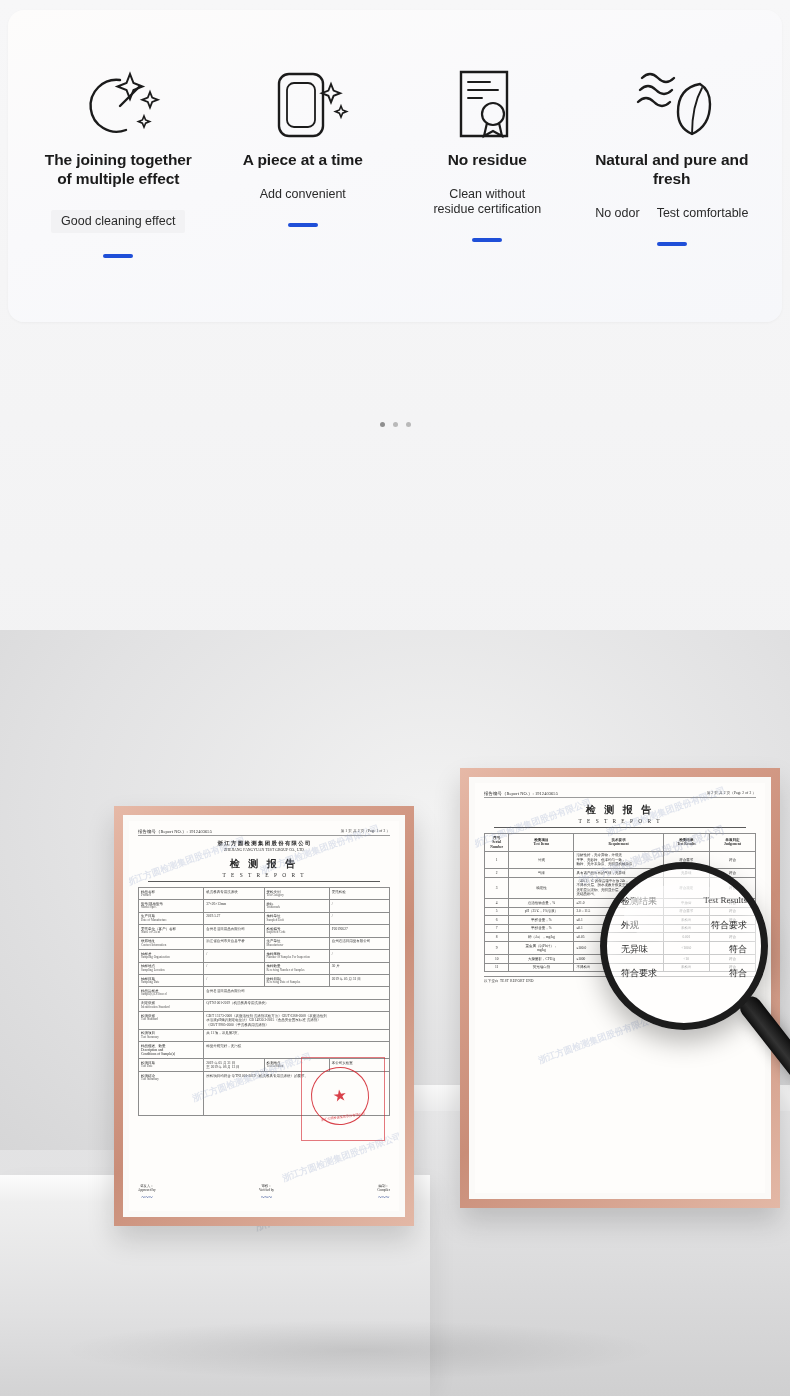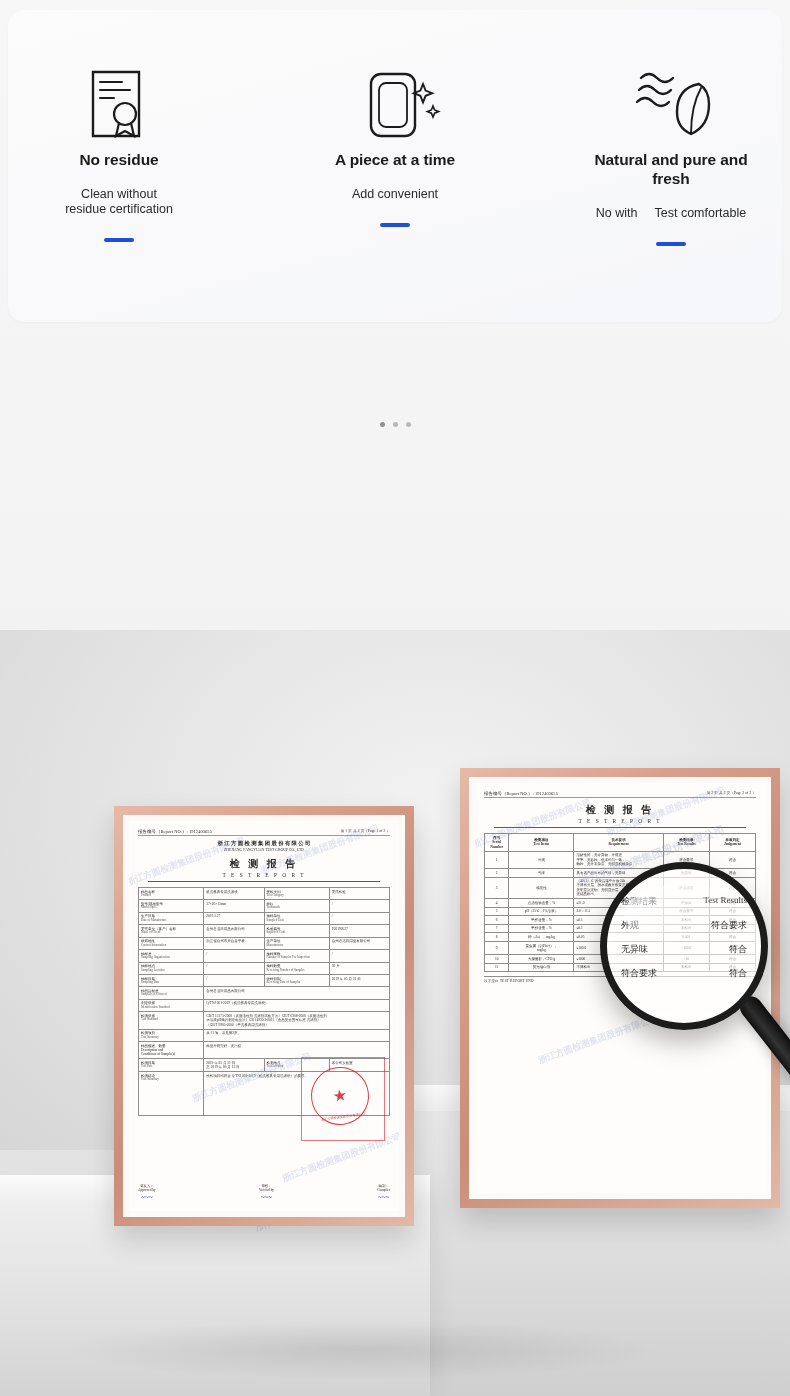--- a/index.html
+++ b/index.html
@@ -325,63 +325,78 @@
   }
 </style>
 </head>
 <body>
 
 <div class="page">
 
   <div class="features-card">
     <div class="feature-row">
 
+      <div class="feature f1">
+        <div class="icon-wrap">
+          <svg width="100" height="80" viewBox="0 0 100 80" fill="none" stroke="#1b1b1b" stroke-width="2.4">
+            <path d="M52 16 A26 26 0 1 0 58 66" stroke-linecap="round"></path>
+            <path d="M52 42 L72 22" stroke-linecap="round"></path>
+            <path d="M62 10 l3.5 9 9 3.5 -9 3.5 -3.5 9 -3.5 -9 -9 -3.5 9 -3.5z" stroke-width="2"></path>
+            <path d="M82 28 l2.2 5.6 5.6 2.2 -5.6 2.2 -2.2 5.6 -2.2 -5.6 -5.6 -2.2 5.6 -2.2z" stroke-width="1.8"></path>
+            <path d="M76 52 l1.6 4 4 1.6 -4 1.6 -1.6 4 -1.6 -4 -4 -1.6 4 -1.6z" stroke-width="1.6"></path>
+          </svg>
+        </div>
+        <div class="title">The joining together
+of multiple effect</div>
+        <div class="sub">Good cleaning effect</div>
+        <div class="bar"></div>
+      </div>
+
+      <div class="feature">
+        <div class="icon-wrap">
+          <svg width="100" height="80" viewBox="0 0 100 80" fill="none" stroke="#1b1b1b" stroke-width="2.4">
+            <rect x="26" y="10" width="44" height="62" rx="10"></rect>
+            <rect x="34" y="19" width="28" height="44" rx="7" stroke-width="1.8"></rect>
+            <path d="M78 20 l2.6 6.6 6.6 2.6 -6.6 2.6 -2.6 6.6 -2.6 -6.6 -6.6 -2.6 6.6 -2.6z" stroke-width="1.9"></path>
+            <path d="M88 42 l1.6 4 4 1.6 -4 1.6 -1.6 4 -1.6 -4 -4 -1.6 4 -1.6z" stroke-width="1.6"></path>
+          </svg>
+        </div>
+        <div class="title">A piece at a time</div>
+        <div class="sub">Add convenient</div>
+        <div class="bar"></div>
+      </div>
 
       <div class="feature">
         <div class="icon-wrap">
           <svg width="100" height="80" viewBox="0 0 100 80" fill="none" stroke="#1b1b1b" stroke-width="2.4">
             <path d="M24 8 h46 v64 h-46z"></path>
             <path d="M31 18 h22 M31 26 h30 M31 34 h14" stroke-width="1.9" stroke-linecap="round"></path>
             <circle cx="56" cy="50" r="11" stroke-width="2.2"></circle>
             <path d="M50 59 l-3 13 9 -5 9 5 -3 -13" stroke-width="2.2"></path>
           </svg>
         </div>
         <div class="title">No residue</div>
         <div class="sub">Clean without
 residue certification</div>
-        <div class="bar"></div>
-      </div>
-
-      <div class="feature">
-        <div class="icon-wrap">
-          <svg width="100" height="80" viewBox="0 0 100 80" fill="none" stroke="#1b1b1b" stroke-width="2.4">
-            <rect x="26" y="10" width="44" height="62" rx="10"></rect>
-            <rect x="34" y="19" width="28" height="44" rx="7" stroke-width="1.8"></rect>
-            <path d="M78 20 l2.6 6.6 6.6 2.6 -6.6 2.6 -2.6 6.6 -2.6 -6.6 -6.6 -2.6 6.6 -2.6z" stroke-width="1.9"></path>
-            <path d="M88 42 l1.6 4 4 1.6 -4 1.6 -1.6 4 -1.6 -4 -4 -1.6 4 -1.6z" stroke-width="1.6"></path>
-          </svg>
-        </div>
-        <div class="title">A piece at a time</div>
-        <div class="sub">Add convenient</div>
         <div class="bar"></div>
       </div>
 
       <div class="feature">
         <div class="icon-wrap">
           <svg width="100" height="80" viewBox="0 0 100 80" fill="none" stroke="#1b1b1b" stroke-width="2.4">
             <path d="M20 14 q8 -8 16 0 t16 0" stroke-linecap="round"></path>
             <path d="M18 26 q8 -8 16 0 t16 0" stroke-linecap="round"></path>
             <path d="M16 38 q8 -8 16 0 t16 0" stroke-linecap="round"></path>
             <path d="M78 20 q-22 4 -22 28 0 16 14 22 18 -8 18 -30 0 -14 -10 -20z"></path>
             <path d="M70 70 q0 -28 10 -46" stroke-width="1.9" stroke-linecap="round"></path>
           </svg>
         </div>
         <div class="title">Natural and pure and fresh</div>
         <div class="sub two-col">
-          <span>No with</span>
+          <span>No odor</span>
           <span>Test comfortable</span>
         </div>
         <div class="bar"></div>
       </div>
 
     </div>
   </div>
 
   <div class="headline">
     <div class="dots">

